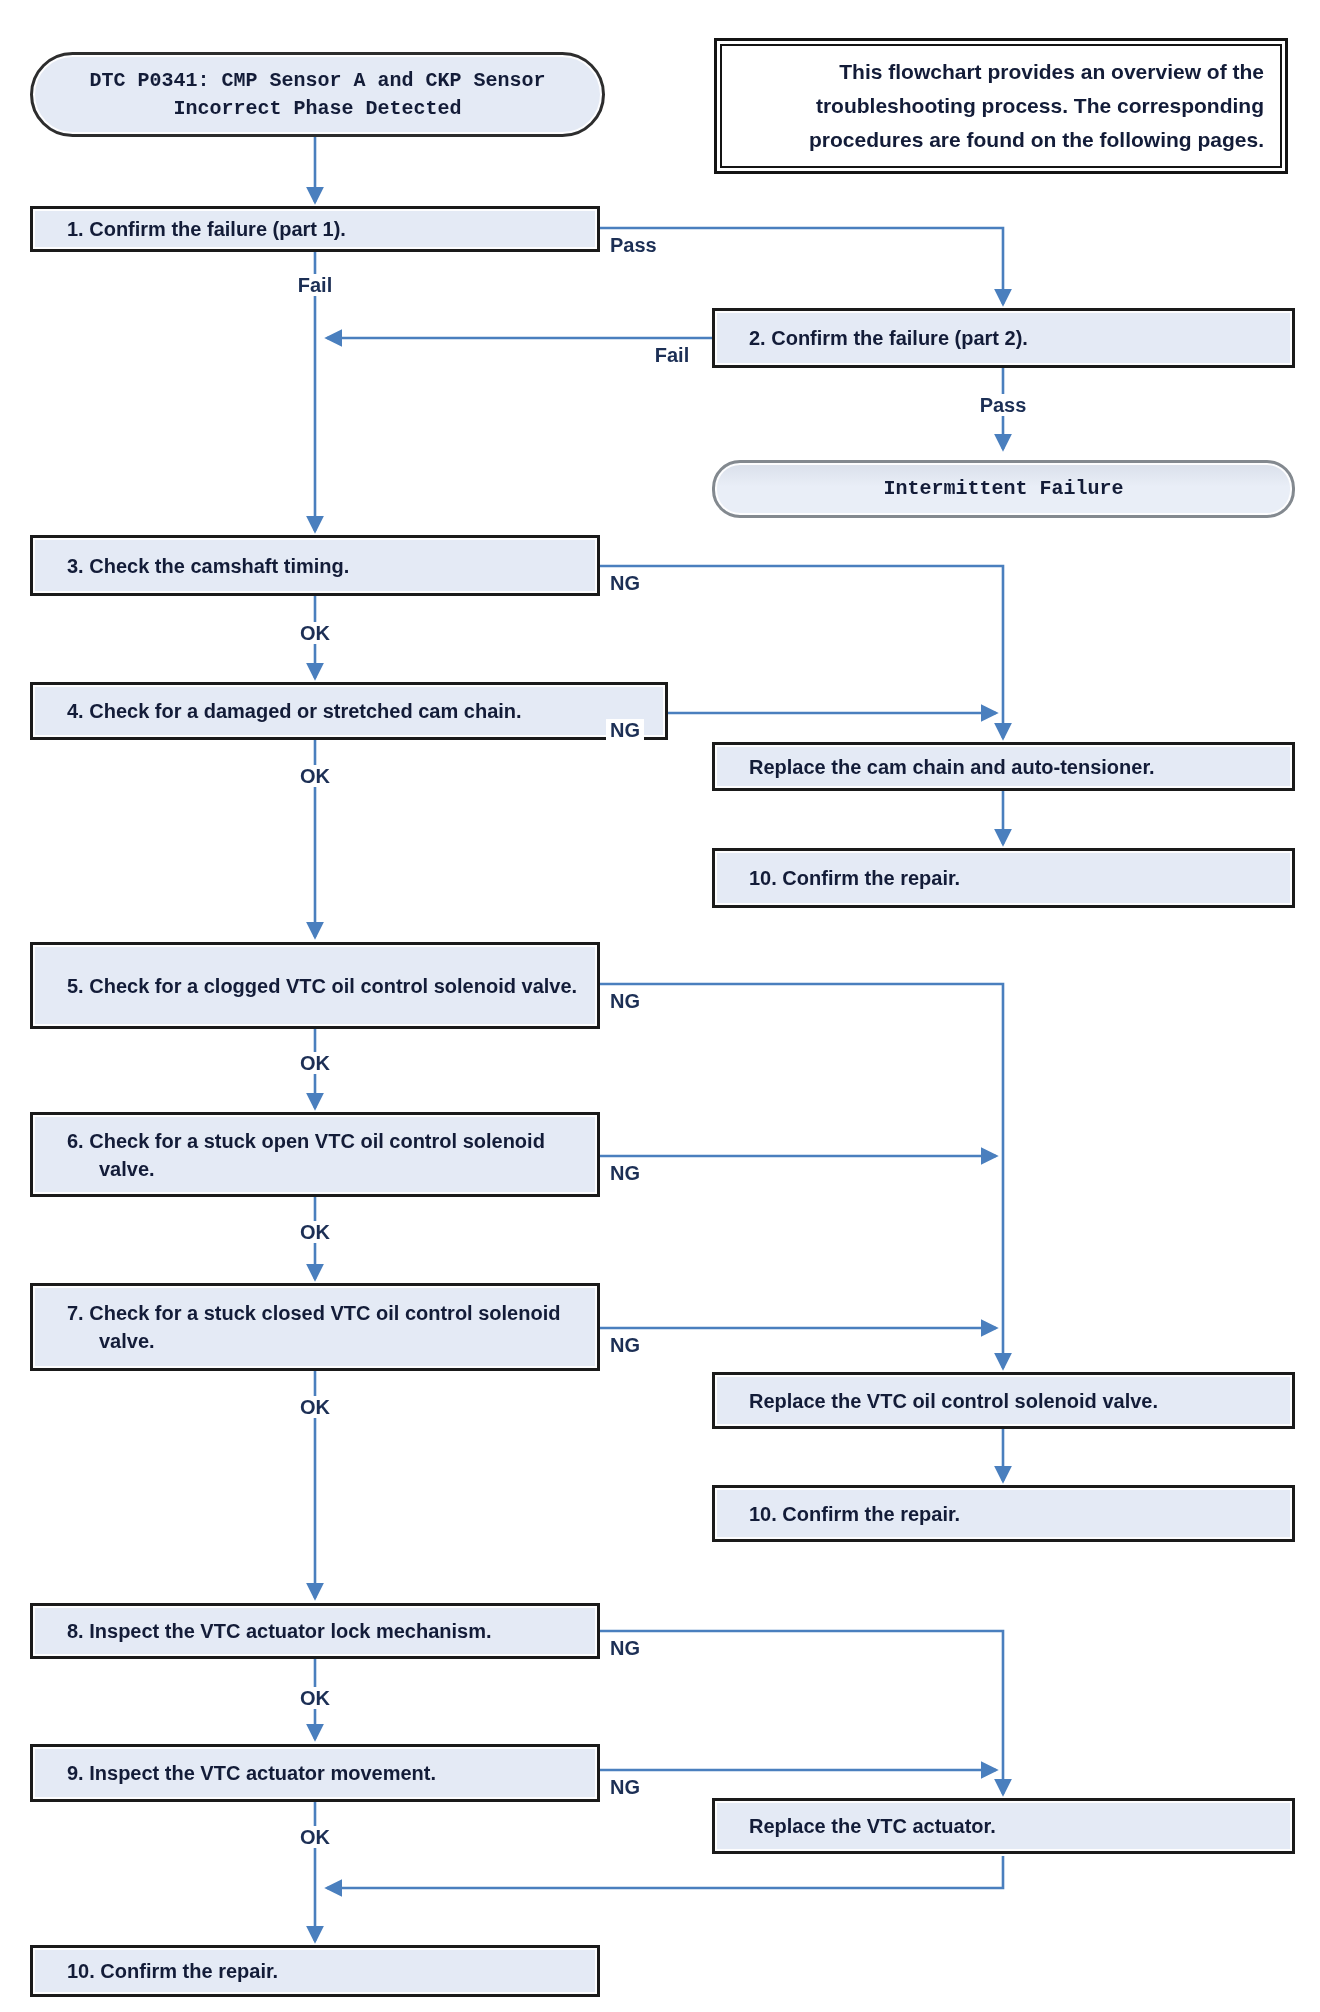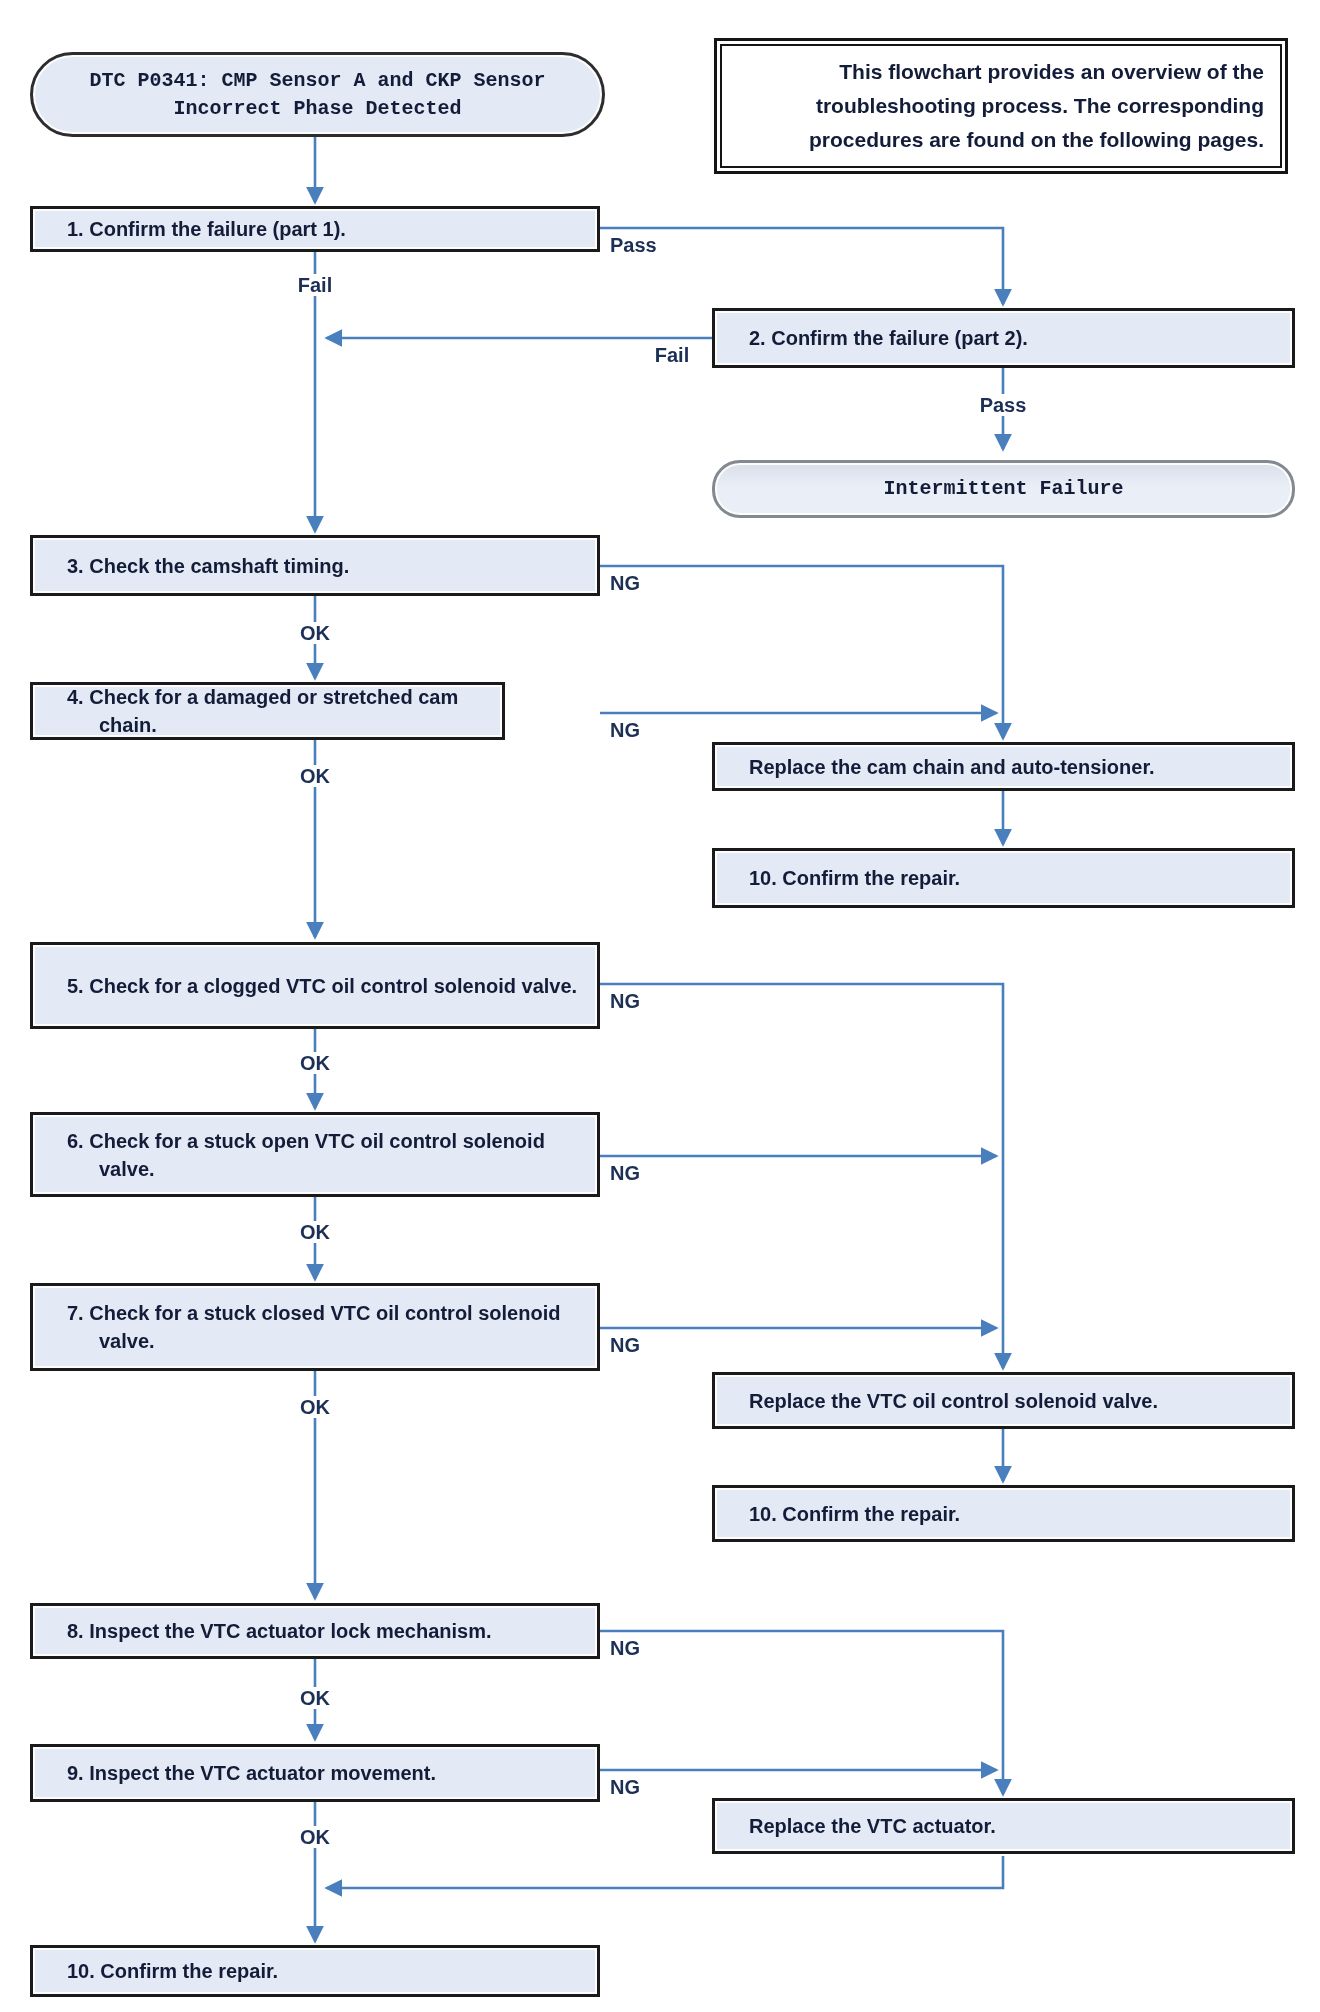--- a/index.html
+++ b/index.html
@@ -149,21 +149,21 @@
   </div>
 
   <div class="node terminal result" style="left:712px;top:452px;width:583px;height:58px;margin-top:8px;">
     <span class="node-label">Intermittent Failure</span>
   </div>
 
   <div class="node" style="left:30px;top:535px;width:570px;height:61px;">
     <span class="node-label">3. Check the camshaft timing.</span>
   </div>
 
-  <div class="node" style="left:30px;top:682px;width:475px;height:58px;">
+  <div class="node" style="left:30px;top:682px;width:638px;height:58px;">
     <span class="node-label">4. Check for a damaged or stretched cam chain.</span>
   </div>
 
   <div class="node" style="left:712px;top:742px;width:583px;height:49px;">
     <span class="node-label">Replace the cam chain and auto-tensioner.</span>
   </div>
 
   <div class="node" style="left:712px;top:848px;width:583px;height:60px;">
     <span class="node-label">10. Confirm the repair.</span>
   </div>

